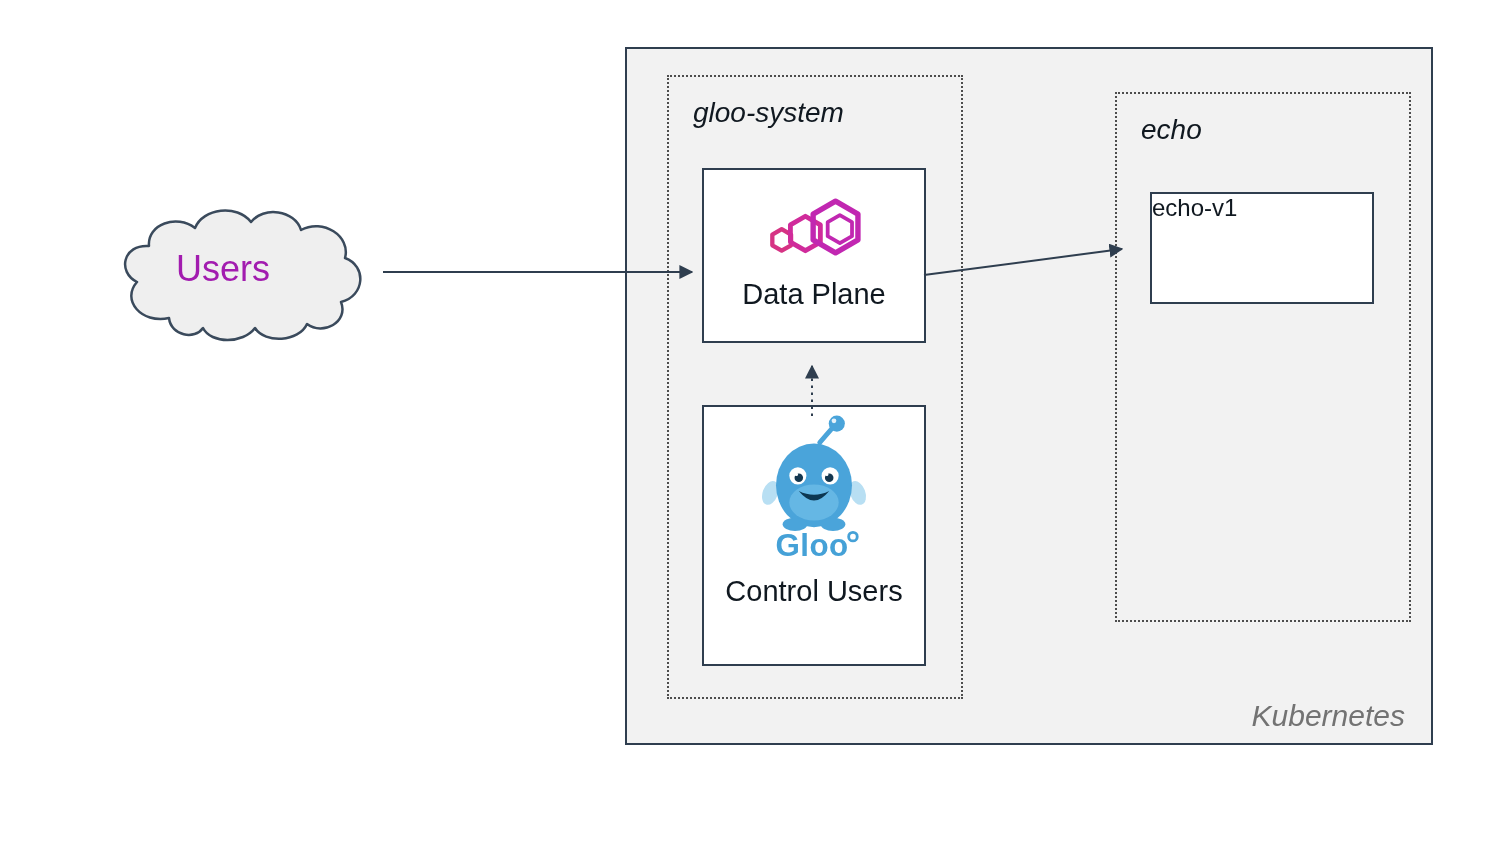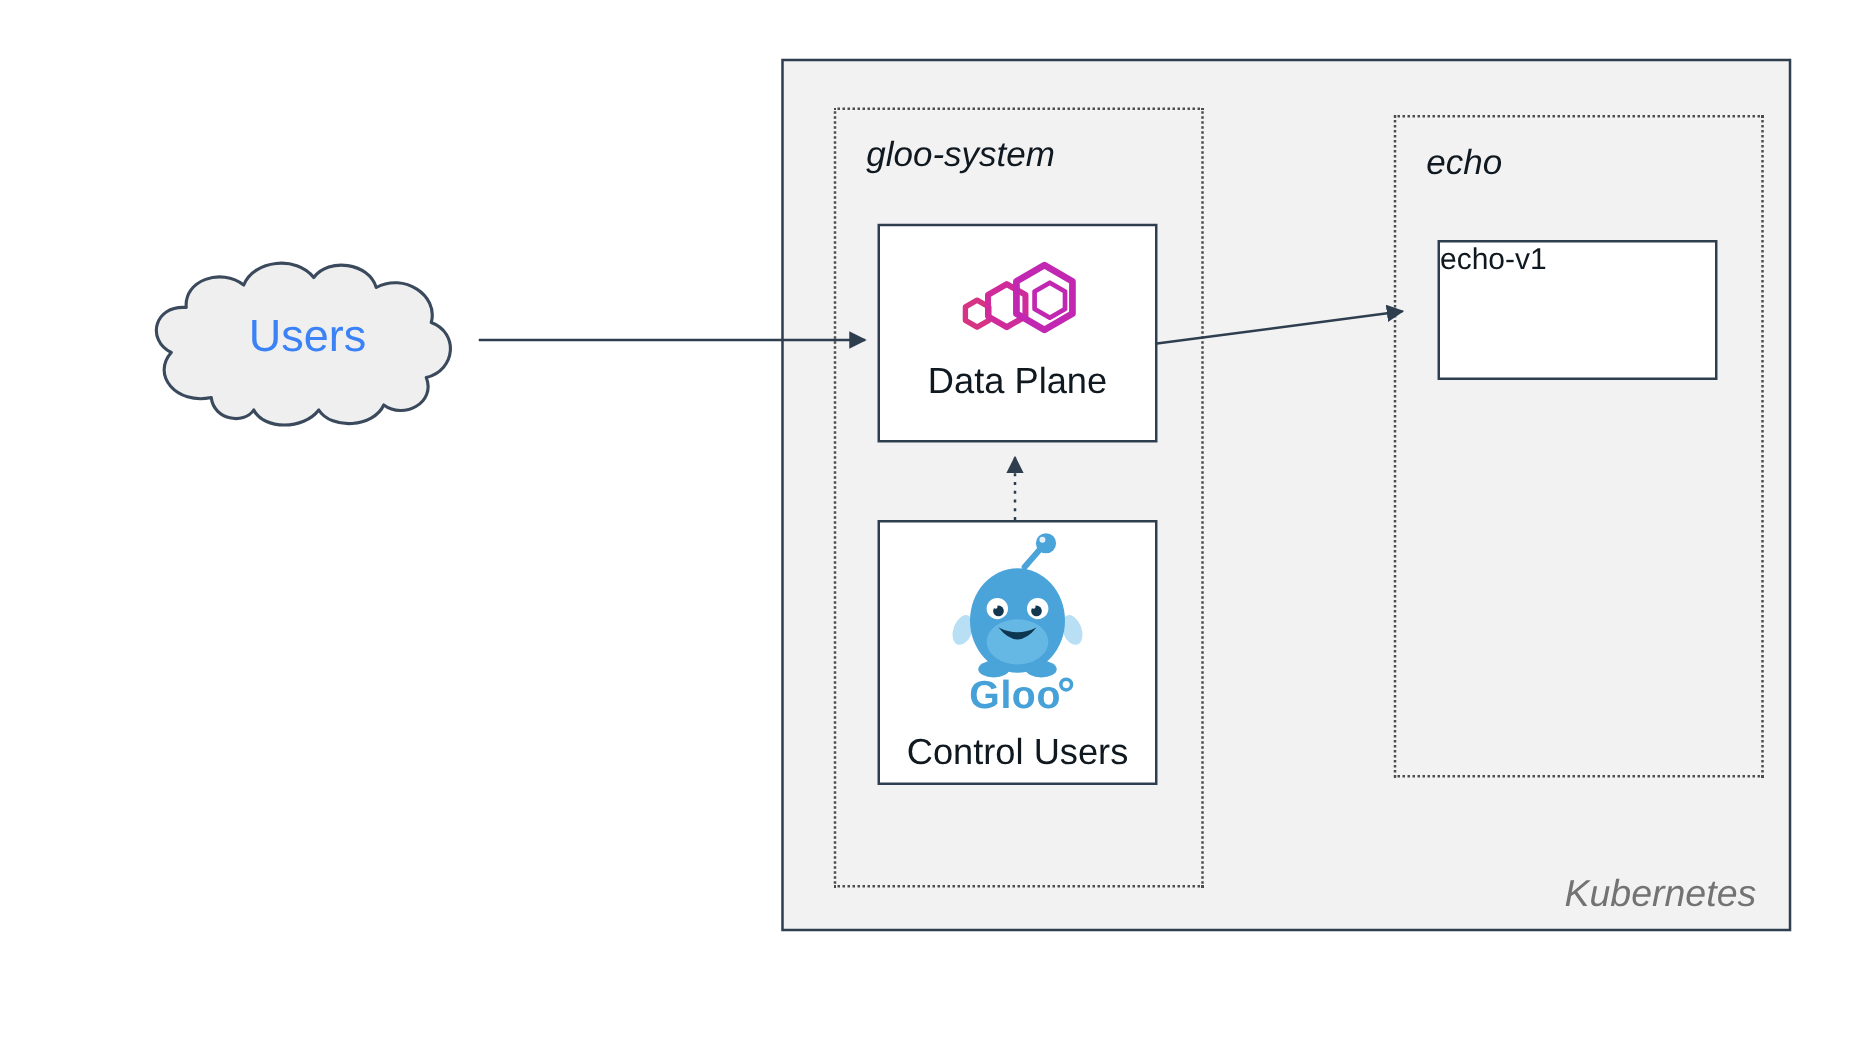--- a/index.html
+++ b/index.html
@@ -7,42 +7,42 @@
         font-family:"Liberation Sans",sans-serif;color:#101820;overflow:hidden;}
 
   
   .cluster{position:absolute;left:625px;top:47px;width:808px;height:698px;
            background:#f2f2f2;border:2px solid #2f3e4f;box-sizing:border-box;}
   .cluster-label{position:absolute;right:26px;bottom:10px;font-style:italic;
                  font-size:30px;color:#737373;}
 
   
   .namespace{position:absolute;border:2px dotted #4d4d4d;box-sizing:border-box;}
-  .ns-gloo{left:40px;top:37px;width:296px;height:624px;}
+  .ns-gloo{left:40px;top:26px;width:296px;height:624px;}
   .ns-echo{left:488px;top:43px;width:296px;height:530px;}
   .ns-label{position:absolute;top:20px;left:24px;font-style:italic;font-size:28px;}
 
   
   .node{position:absolute;background:#ffffff;border:2px solid #2f3e4f;
         box-sizing:border-box;display:flex;flex-direction:column;align-items:center;}
   .node-dp{left:33px;top:91px;width:224px;height:175px;}
-  .node-cp{left:33px;top:328px;width:224px;height:212px;}
+  .node-cp{left:33px;top:328px;width:224px;height:261px;}
   .node-echo{left:33px;top:98px;width:224px;height:112px;
              flex-direction:row;align-items:flex-start;}
   .node-label{font-size:29px;color:#101820;}
   .node-dp .node-label{margin-top:12px;}
   .node-cp .node-label{margin-top:2px;}
   .node-echo .node-label{font-size:24px;}
   .gw-icon{margin-top:18px;}
   .mascot{margin-top:4px;}
 
   
   .cloud-wrap{position:absolute;left:106px;top:196px;width:282px;height:158px;}
-  .users-label{position:absolute;left:166px;top:248px;width:160px;text-align:center;
-               font-size:36px;color:#3b82f6;}
+  .users-label{position:absolute;left:143px;top:248px;width:160px;text-align:center;
+               font-size:36px;color:#a21caf;}
 
   
   .overlay{position:absolute;left:0;top:0;width:1500px;height:848px;pointer-events:none;}
 </style>
 </head>
 <body>
 
 <div id="page">
 
   <div class="cloud-wrap">

